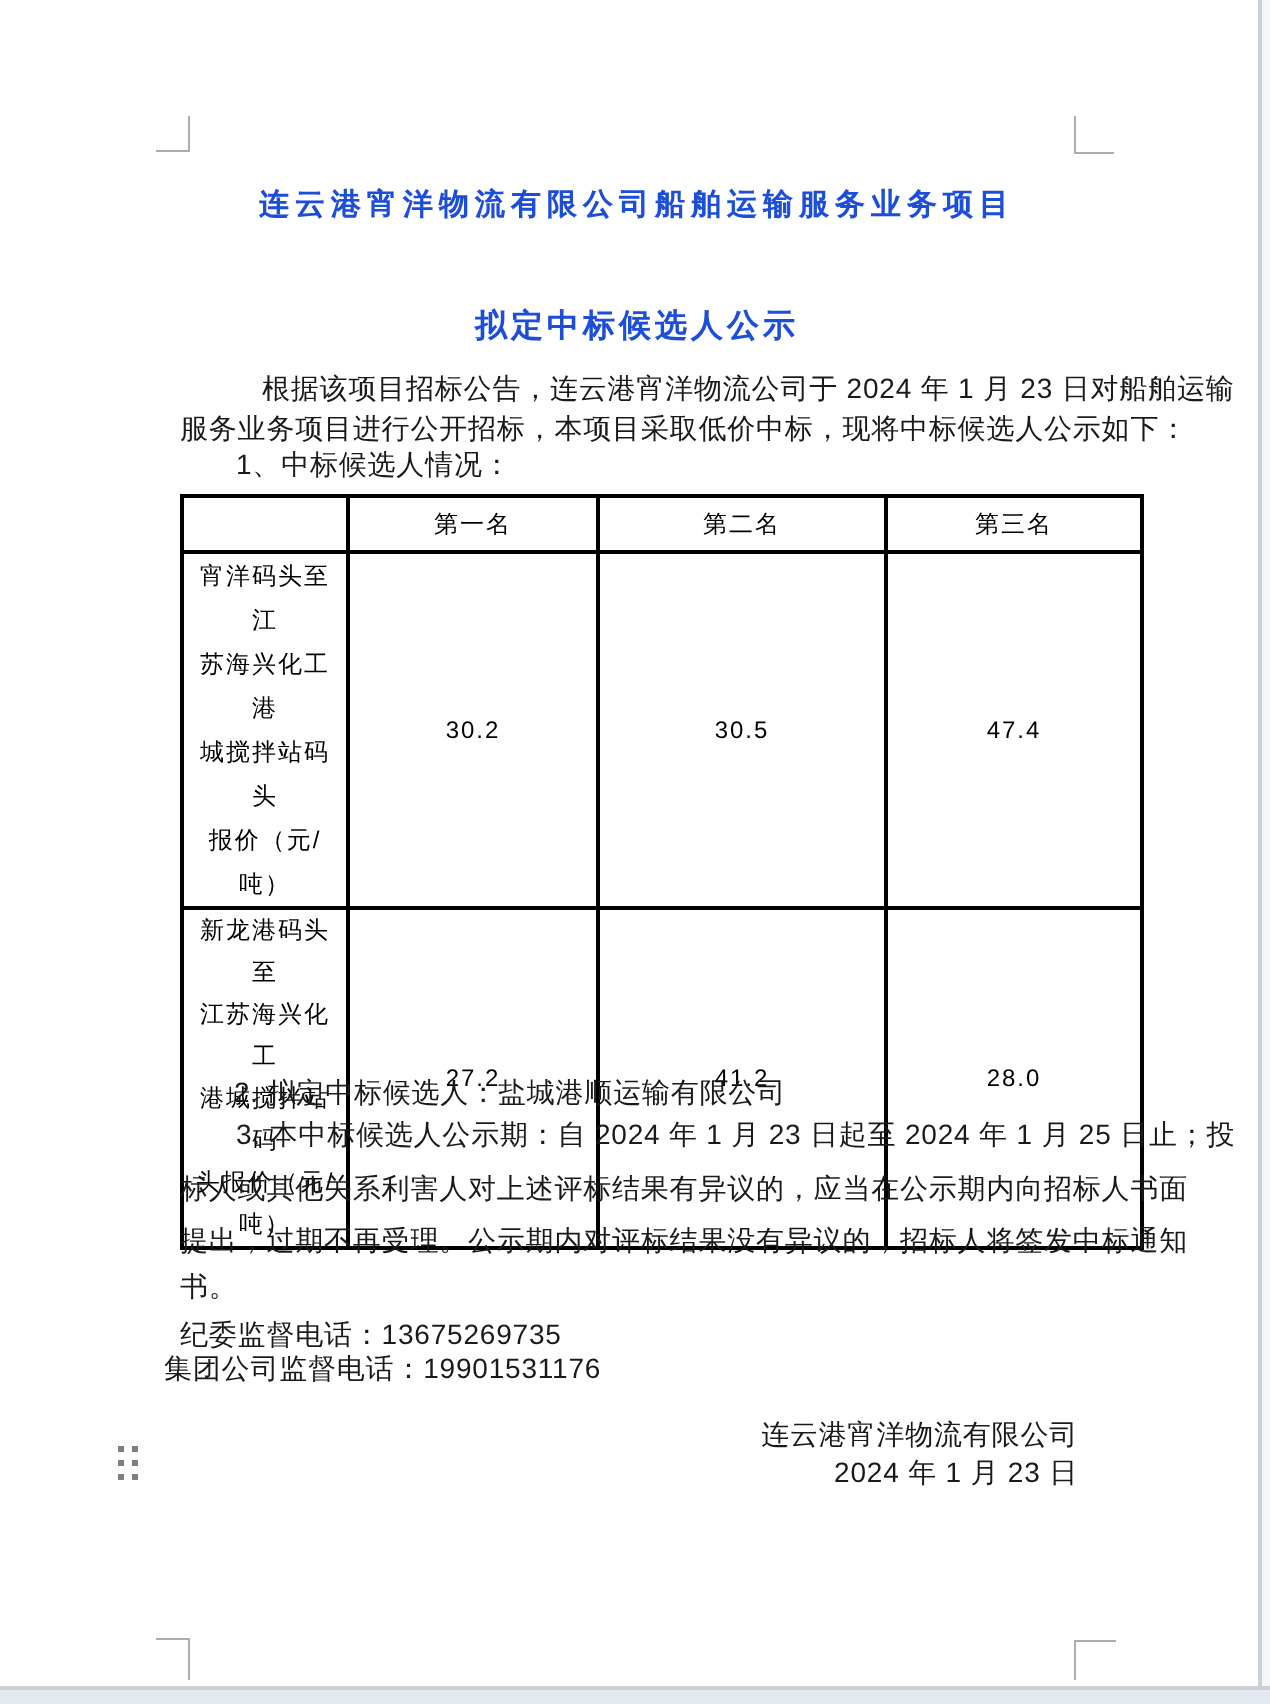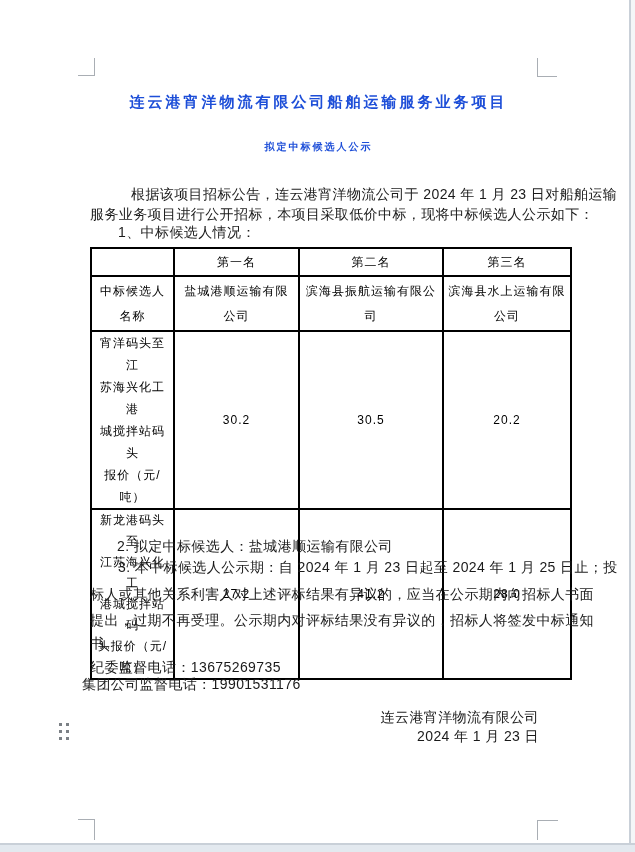--- a/index.html
+++ b/index.html
@@ -12,21 +12,21 @@
   .abs{position:absolute;}
   .line{
     position:absolute;white-space:nowrap;
     font-size:14px;line-height:15px;letter-spacing:0.4px;color:#1a1a1a;
   }
   .title{
     position:absolute;left:90px;width:457px;text-align:center;
     font-weight:bold;color:#1d4ed8;
   }
   .title1{top:93px;font-size:15px;letter-spacing:3px;}
-  .title2{top:140px;font-size:10px;letter-spacing:2px;}
+  .title2{top:153px;font-size:16px;letter-spacing:2px;}
 
   
   .edge-right-line{left:629px;top:0;width:2px;height:843px;background:#c9d0d8;}
   .edge-right-fill{left:631px;top:0;width:4px;height:843px;background:#f4f6f8;}
   .edge-bottom{left:0;top:843px;width:635px;height:9px;background:#e3e9ef;border-top:2px solid #c9d0d8;box-sizing:border-box;}
 
   
   .crop{position:absolute;}
   .crop-tl{left:78px;top:58px;width:16px;height:17px;border-right:1px solid #a9aeb4;border-bottom:1px solid #a9aeb4;}
   .crop-tr{left:537px;top:58px;width:19px;height:18px;border-left:1px solid #a9aeb4;border-bottom:1px solid #a9aeb4;}
@@ -91,38 +91,28 @@
       <col style="width:144px">
       <col style="width:128px">
   </colgroup>
   <tbody>
       <tr class="r1">
     <td></td>
     <td>第一名</td>
     <td>第二名</td>
     <td>第三名</td>
   </tr>
-  <tr class="r2">
-    <td class="namehdr">中标候选人
-名称</td>
-    <td>盐城港顺运输有限
-公司</td>
-    <td>滨海县振航运输有限公
-司</td>
-    <td>滨海县水上运输有限
-公司</td>
-  </tr>
   <tr class="r3">
     <td class="rowlabel">宵洋码头至江
 苏海兴化工港
 城搅拌站码头
 报价（元/吨）</td>
     <td class="num">30.2</td>
     <td class="num">30.5</td>
-    <td class="num">20.2</td>
+    <td class="num">47.4</td>
   </tr>
   <tr class="r4">
     <td class="rowlabel">新龙港码头至
 江苏海兴化工
 港城搅拌站码
 头报价（元/
 吨）</td>
     <td class="num">27.2</td>
     <td class="num">41.2</td>
     <td class="num">28.0</td>

